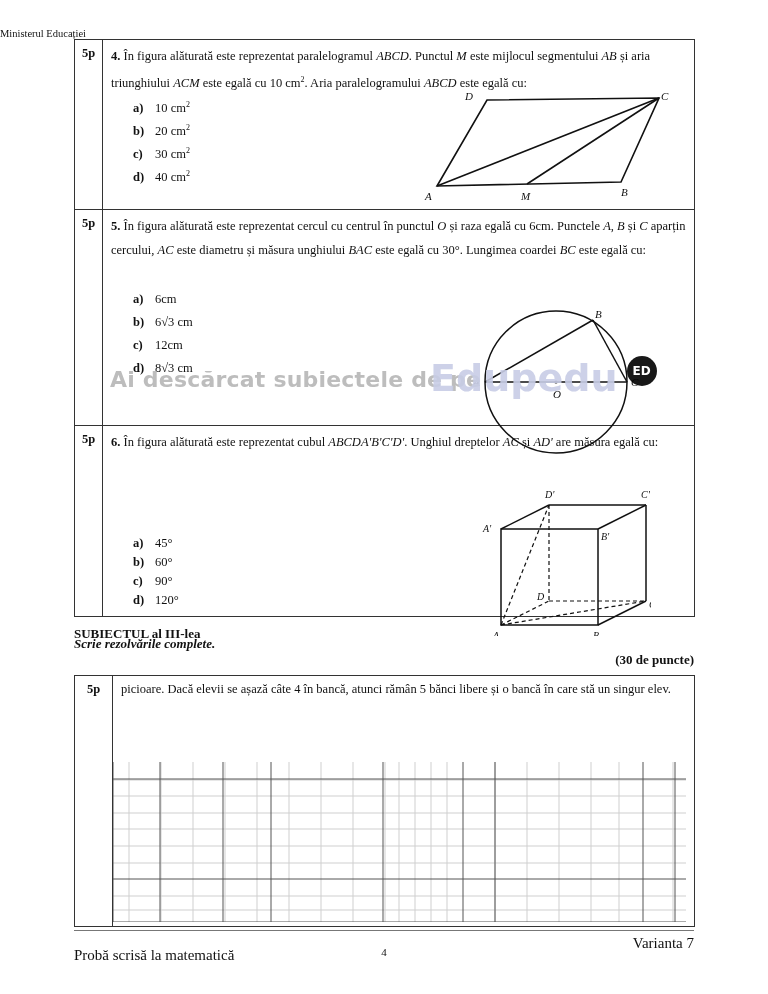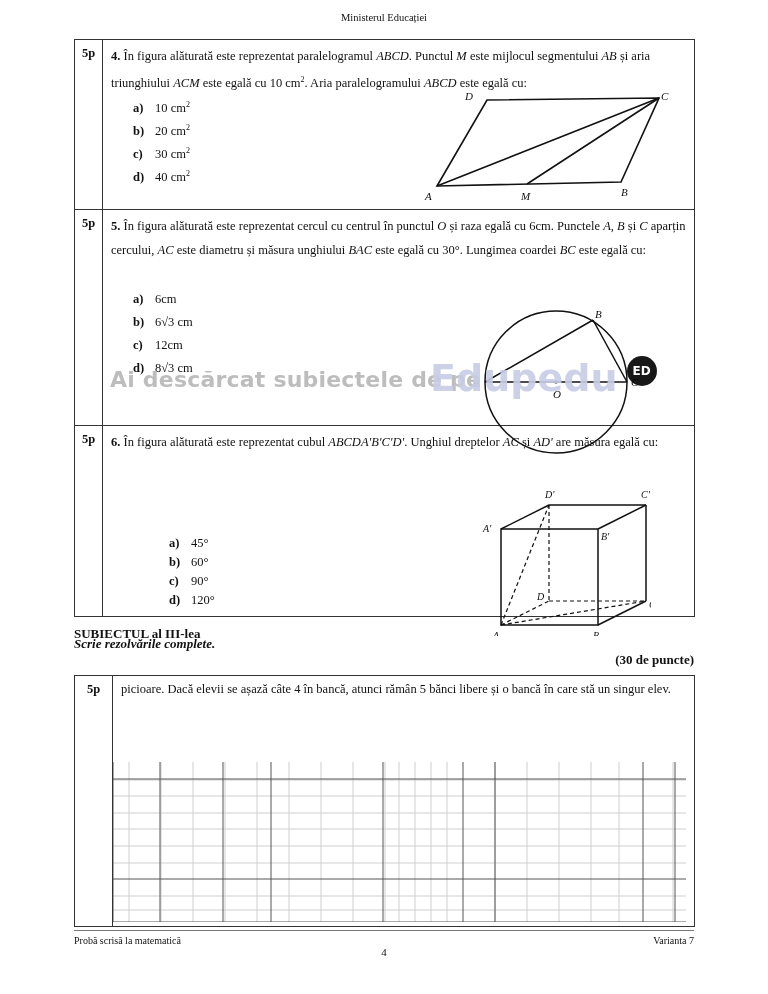--- a/index.html
+++ b/index.html
@@ -1,35 +1,35 @@
 <!DOCTYPE html>
 <html><head>
 <meta charset="utf-8">
 <style>
   html,body{margin:0;padding:0;background:#fff;}
   body{width:768px;height:994px;position:relative;overflow:hidden;font-family:"Liberation Serif","DejaVu Serif",serif;color:#111;}
-  .hdr{position:absolute;top:12px;left:0;width:768px;text-align:center;font-size:10.5px;line-height:12px;}
+  .hdr{position:absolute;top:28px;left:0;width:768px;font-size:10.5px;line-height:12px;}
   .tbl{position:absolute;border:1.5px solid #333;box-sizing:border-box;}
   .row{position:absolute;left:0;right:0;border-bottom:1.5px solid #333;box-sizing:border-box;}
   .row:last-child{border-bottom:none;}
   .pts{position:absolute;left:0;top:0;bottom:0;width:28px;border-right:1.5px solid #333;font-weight:bold;font-size:12.5px;text-align:center;padding-top:6px;box-sizing:border-box;}
   .body{position:absolute;left:36px;right:8px;top:4px;font-size:12.5px;line-height:24px;}
   .body b.num{font-weight:bold;}
   i{font-style:italic;}
   .opts{position:absolute;left:58px;font-size:12.5px;}
   .opt{height:23px;line-height:23px;}
   .opt .lt{font-weight:bold;display:inline-block;width:22px;}
-  .opts.tight .opt{height:19px;line-height:19px;margin-left:36px;}
+  .opts.tight .opt{height:19px;line-height:19px;}
   sup{font-size:8px;}
   .fig{position:absolute;}
   .wm{position:absolute;left:110px;top:367px;font-family:"DejaVu Sans",sans-serif;font-weight:bold;font-size:22px;color:#bdbdbd;letter-spacing:0.2px;}
   .wm2{position:absolute;left:430px;top:356px;font-family:"DejaVu Sans",sans-serif;font-weight:bold;font-size:38px;color:#c8cde6;opacity:0.9;}
   .sec{position:absolute;left:74px;font-weight:bold;font-size:13px;}
   .grid{position:absolute;left:113px;top:750px;width:573px;height:172px;}
-  .foot{position:absolute;left:74px;right:74px;top:930px;border-top:1.5px solid #777;padding-top:4px;font-size:10px;}
+  .foot{position:absolute;left:74px;right:74px;top:930px;border-top:1.5px solid #777;padding-top:16px;font-size:15px;}
   .foot .r{position:absolute;right:0;top:4px;}
   .pg{position:absolute;top:946px;left:0;width:768px;text-align:center;font-size:11px;}
 </style>
 </head>
 <body>
 
 <div class="hdr">
   <div>Ministerul Educației</div>
 </div>
 

